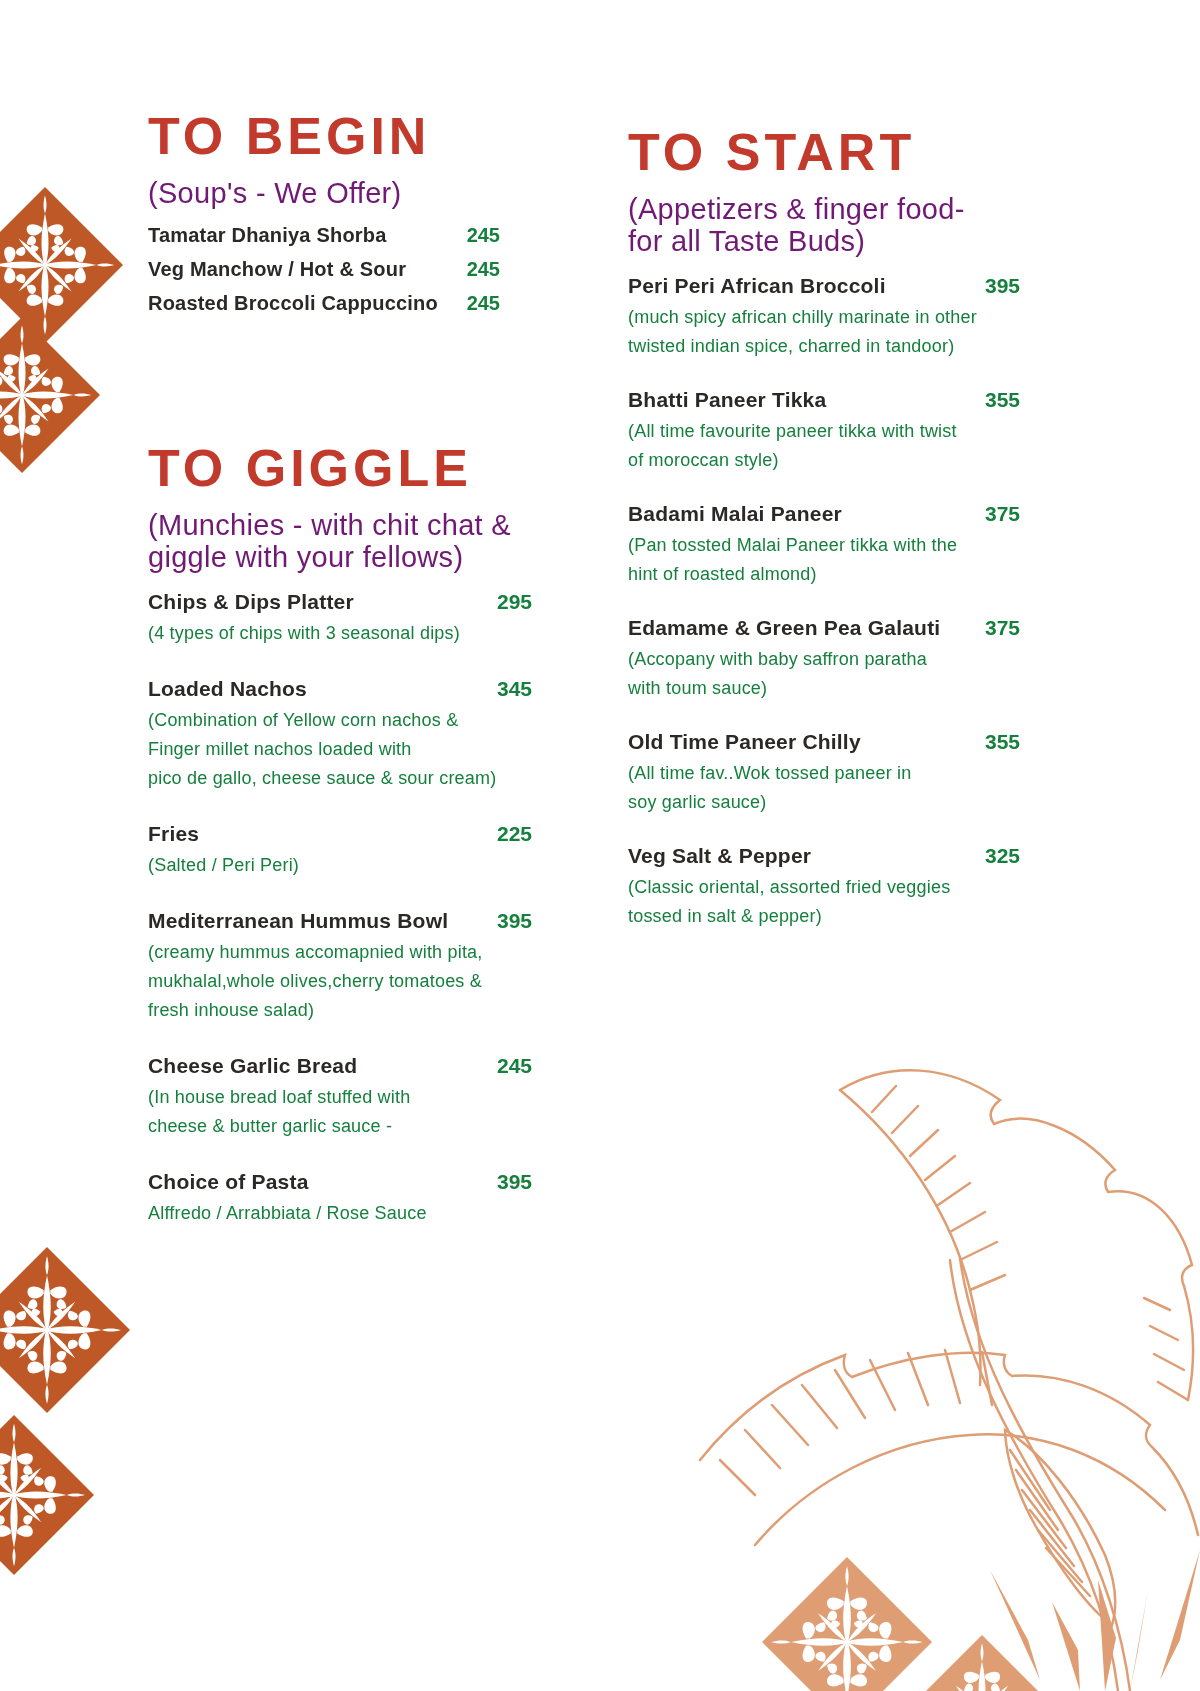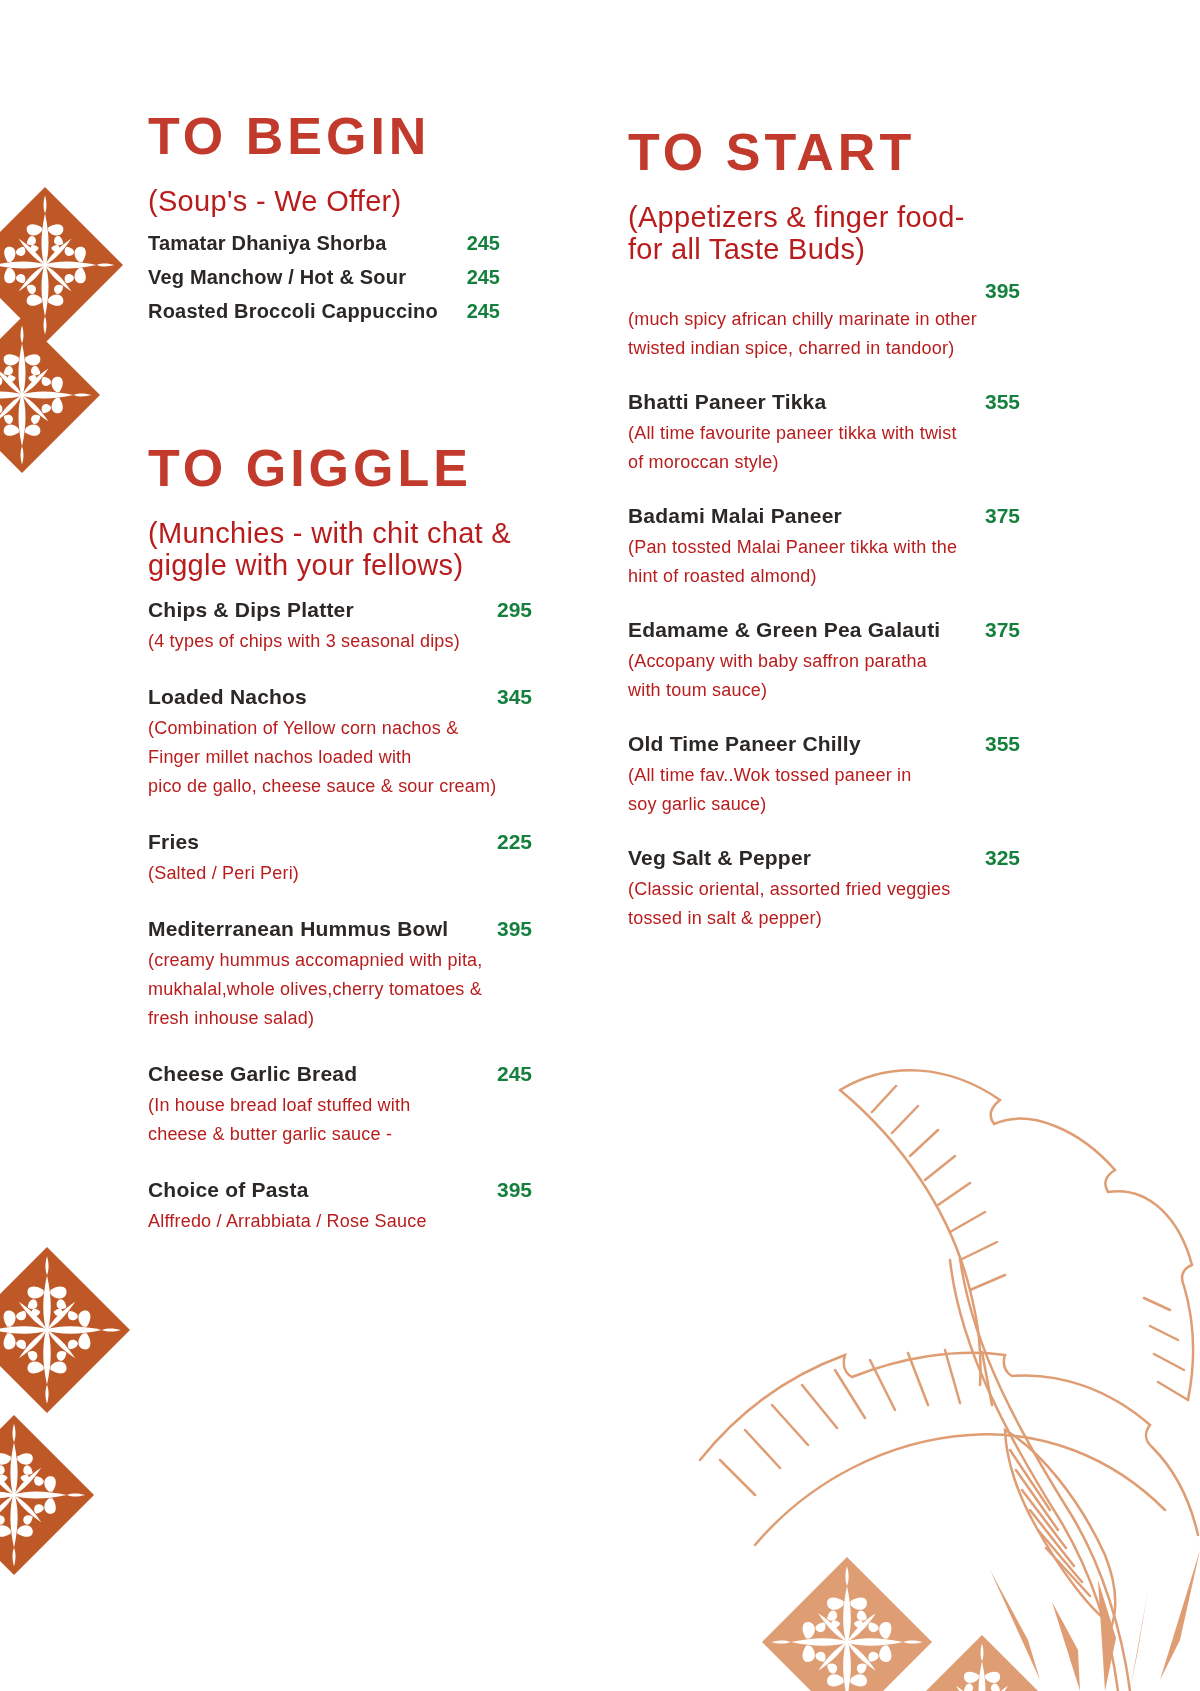--- a/index.html
+++ b/index.html
@@ -11,21 +11,21 @@
   
   .section { position:absolute; }
   #sec-begin  { left:148px; top:108px;  width:352px; }
   #sec-giggle { left:148px; top:440px;  width:384px; }
   #sec-start  { left:628px; top:124px;  width:392px; }
 
   .title {
     font-size:52px; font-weight:700; color:#C13A2B;
     letter-spacing:4px; line-height:57px; white-space:nowrap;
   }
-  .subtitle { margin-top:20px; color:#b91c1c; }
+  .subtitle { margin-top:12px; color:#701a75; }
   .subtitle .sub-line { font-size:29px; line-height:32px; letter-spacing:0.3px; white-space:nowrap; }
 
   .items { margin-top:14px; }
   #sec-giggle .items { }
   #sec-start  .items { margin-top:14px; }
 
   .menu-item { margin-bottom:26px; }
   #sec-begin  .menu-item { margin-bottom:10px; }
   #sec-start  .menu-item { margin-bottom:24px; }
 
@@ -36,21 +36,21 @@
   }
   #sec-begin .item-name { font-size:20px; line-height:24px; }
   .item-price {
     flex:0 0 auto; margin-left:auto; padding-left:8px;
     font-size:21px; font-weight:700; color:#15803d; text-align:right;
   }
   #sec-begin .item-price { font-size:20px; }
 
   .item-desc { margin-top:2px; }
   .desc-line {
-    font-size:18px; font-weight:400; color:#b91c1c;
+    font-size:18px; font-weight:400; color:#15803d;
     line-height:29px; letter-spacing:0.2px; white-space:nowrap;
   }
 
   
   .ornament { position:absolute; }
   .ornament-dark  { color:#BF5827; }
   .ornament-light { color:#DF9D74; }
   .leaf-art { position:absolute; left:660px; top:990px; }
 </style>
 </head>
@@ -277,20 +277,21 @@
 
   <div class="section" id="sec-start">
     <div class="title">TO START</div>
     <div class="subtitle">
       <div class="sub-line">(Appetizers &amp; finger food-</div>
       <div class="sub-line">for all Taste Buds)</div>
     </div>
     <div class="items">
       <div class="menu-item">
         <div class="item-row">
+          <span class="item-name">Peri Peri African Broccoli</span>
           <span class="item-price">395</span>
         </div>
         <div class="item-desc">
             <div class="desc-line">(much spicy african chilly marinate in other</div>
             <div class="desc-line">twisted indian spice, charred in tandoor)</div>
           </div>
       </div>
 
       <div class="menu-item">
         <div class="item-row">

